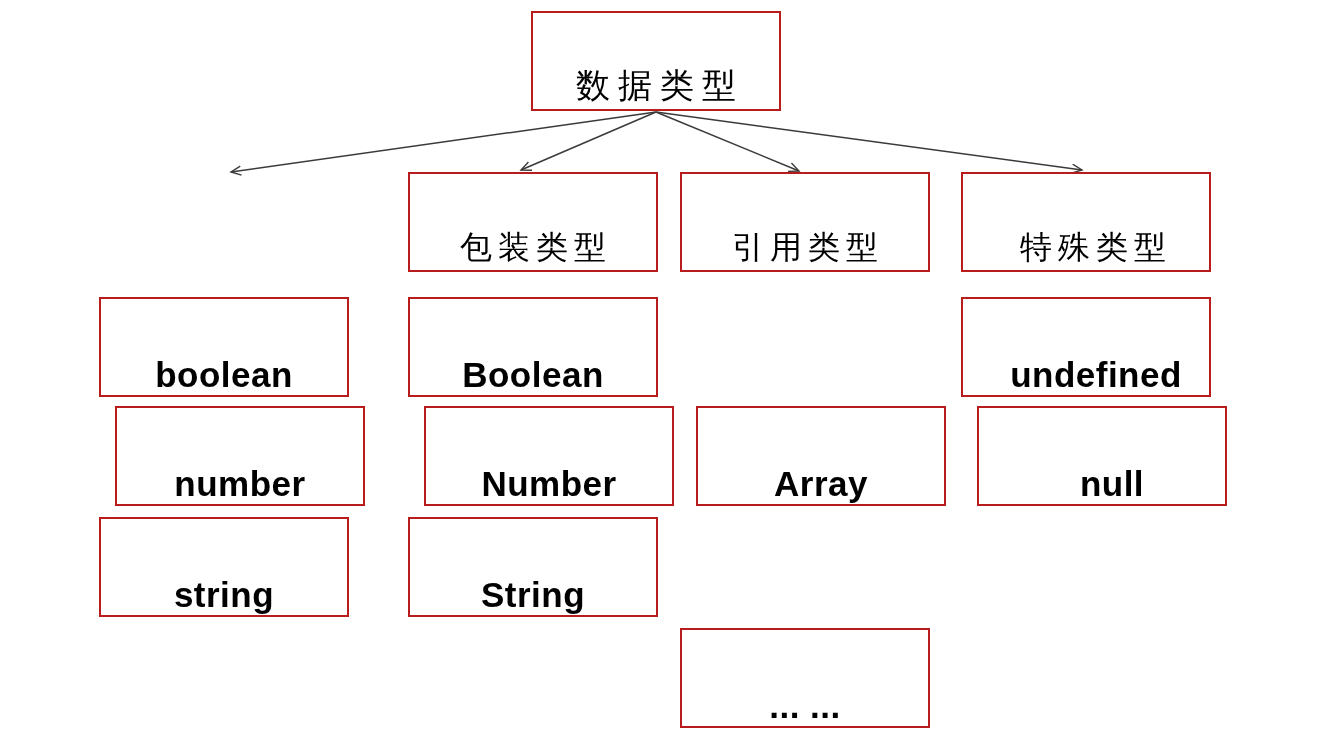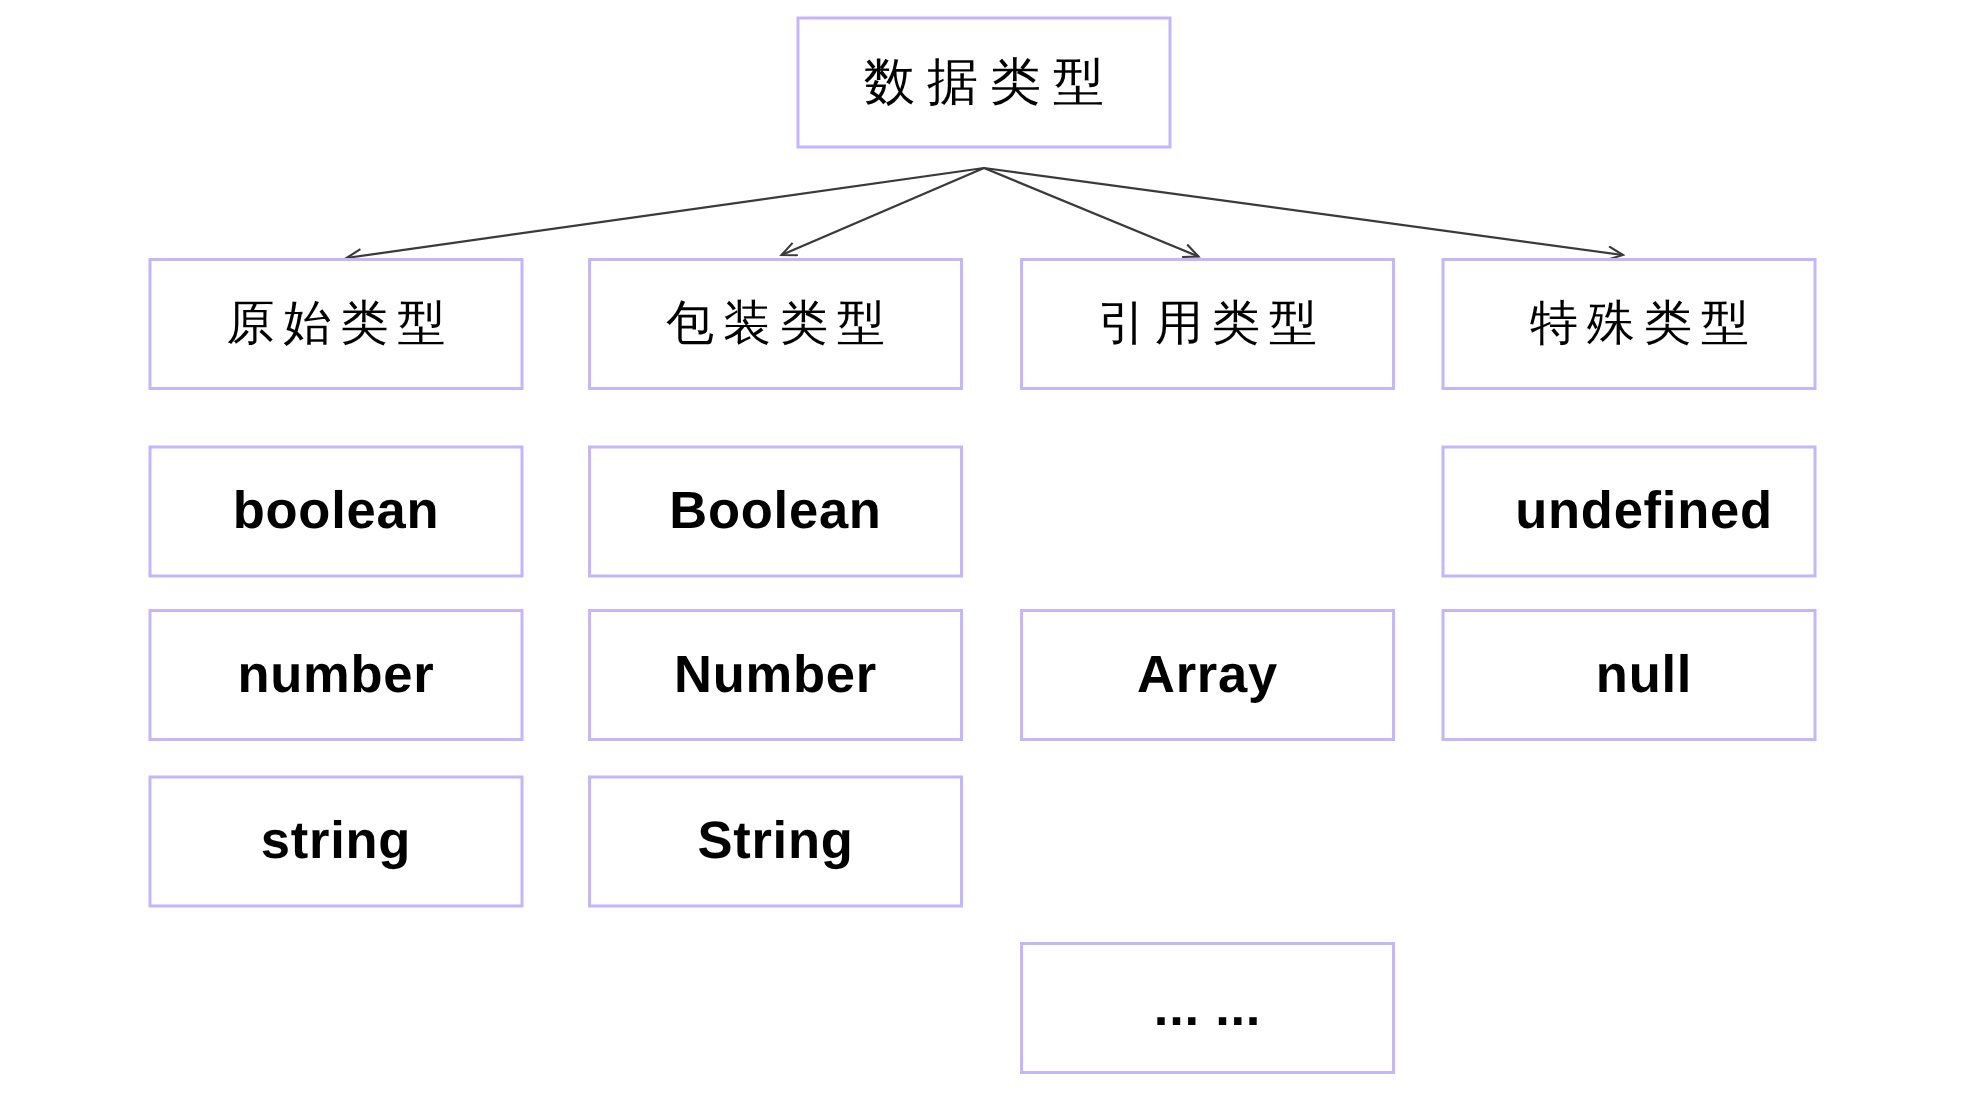--- a/index.html
+++ b/index.html
@@ -11,25 +11,25 @@
     position: relative;
     width: 1322px;
     height: 736px;
     background: #ffffff;
     font-family: "Liberation Sans", "DejaVu Sans", sans-serif;
     overflow: hidden;
   }
   .box {
     position: absolute;
     width: 250px;
-    height: 88px;
-    border: 2px solid #c4b5fd;
+    height: 100px;
+    border: 2px solid #b91c1c;
     background: #ffffff;
     display: flex;
-    align-items: center;
+    align-items: flex-end;
     justify-content: center;
     box-sizing: border-box;
     color: #000000;
   }
   .root-box {
     left: 531px;
     top: 11px;
     font-size: 34px;
     letter-spacing: 8px;
     padding-left: 8px; 
@@ -39,25 +39,25 @@
     font-size: 32px;
     letter-spacing: 6px;
     padding-left: 6px;
   }
   .item-box {
     font-size: 35px;
     font-weight: 600;
     letter-spacing: 0.5px;
   }
   .col1 { left: 99px; }
-  .col2 { left: 392px; }
+  .col2 { left: 408px; }
   .col3 { left: 680px; }
   .col4 { left: 961px; padding-left: 20px; }
   .row1 { top: 297px; }
-  .row2 { top: 406px; }
+  .row2 { top: 406px; margin-left: 16px; }
   .row3 { top: 517px; }
   .row4 { top: 628px; }
   .arrows-layer {
     position: absolute;
     left: 0;
     top: 0;
     width: 1322px;
     height: 736px;
     pointer-events: none;
   }
@@ -76,23 +76,20 @@
     <line x1="656" y1="112" x2="231" y2="172" stroke="#3a3a3a" stroke-width="1.5" marker-end="url(#open-arrow)"></line>
     <line x1="656" y1="112" x2="521" y2="170" stroke="#3a3a3a" stroke-width="1.5" marker-end="url(#open-arrow)"></line>
     <line x1="656" y1="112" x2="799" y2="171" stroke="#3a3a3a" stroke-width="1.5" marker-end="url(#open-arrow)"></line>
     <line x1="656" y1="112" x2="1082" y2="170" stroke="#3a3a3a" stroke-width="1.5" marker-end="url(#open-arrow)"></line>
   </svg>
 
   <div class="box root-box">
     <span>数据类型</span>
   </div>
 
-  <div class="box header-box col1">
-    <span>原始类型</span>
-  </div>
   <div class="box item-box col1 row1">
     <span>boolean</span>
   </div>
   <div class="box item-box col1 row2">
     <span>number</span>
   </div>
   <div class="box item-box col1 row3">
     <span>string</span>
   </div>
 

